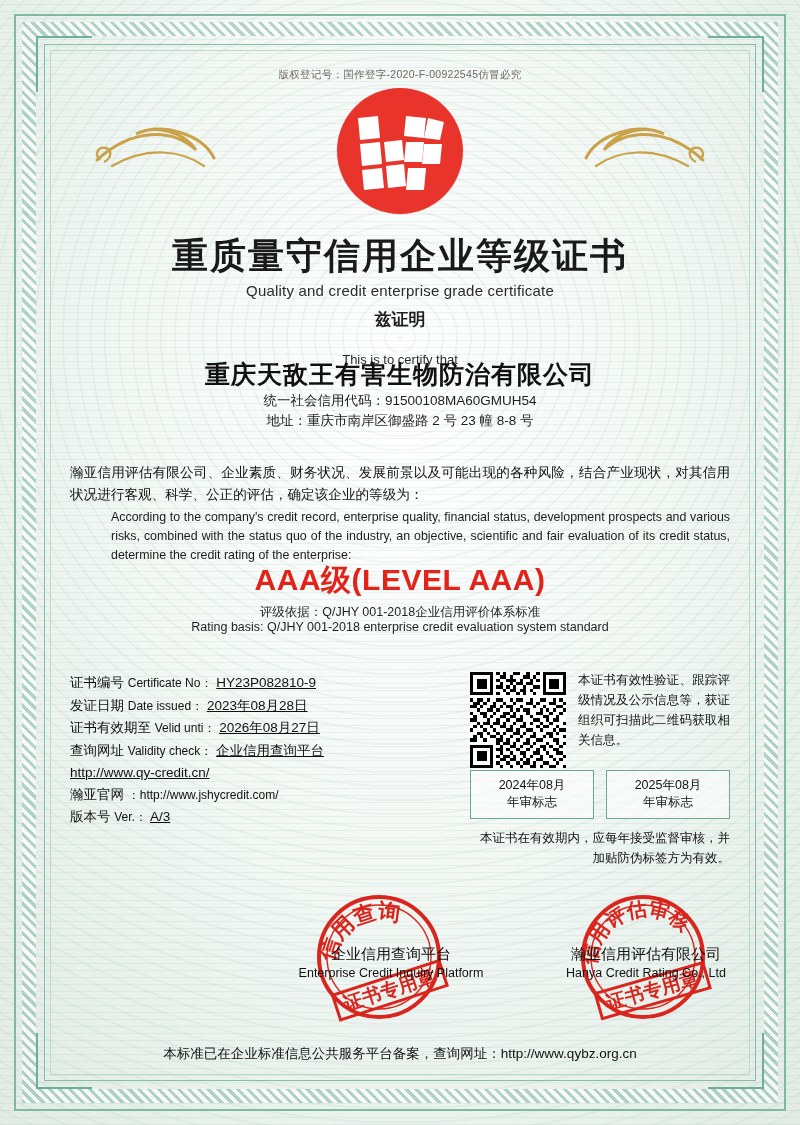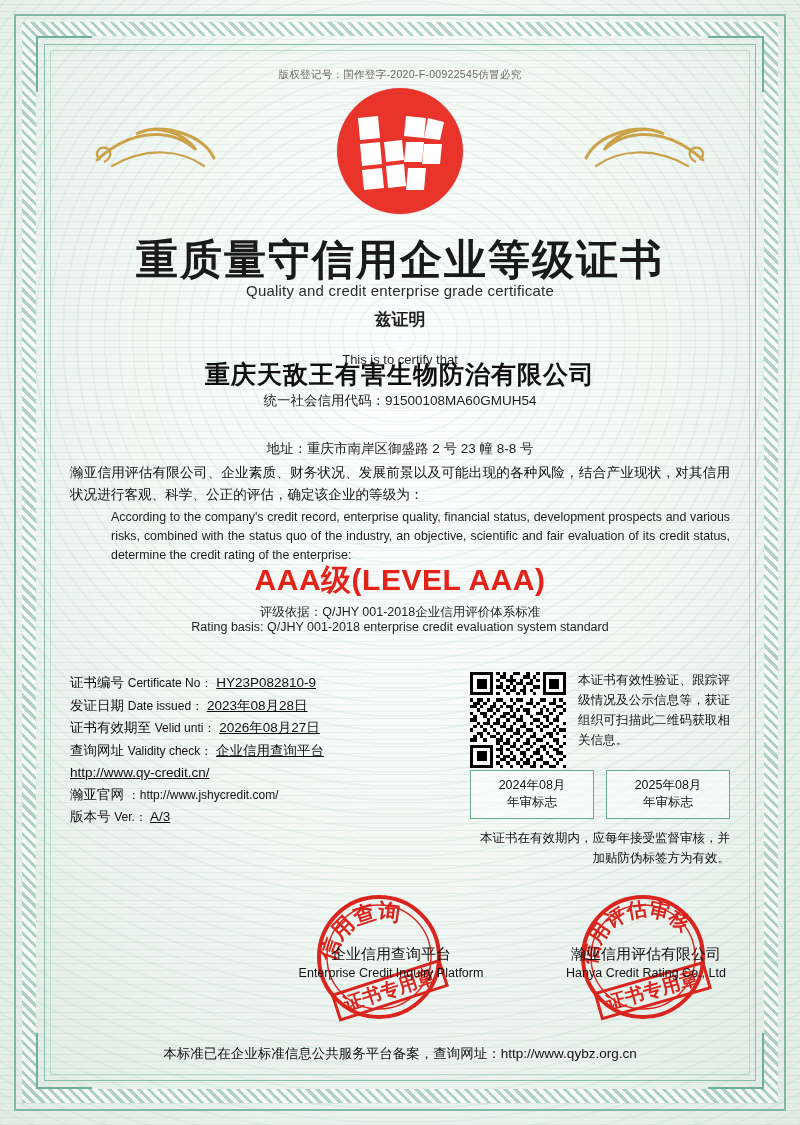--- a/index.html
+++ b/index.html
@@ -85,21 +85,21 @@
   .flourish{
     position:absolute;top:32px;
     width:230px;height:70px;
   }
   .flourish.left{left:92px;}
   .flourish.right{right:92px;transform:scaleX(-1);}
 
   .title-cn{
     position:absolute;top:232px;left:0;width:100%;
     text-align:center;
-    font-size:42px;font-weight:bold;color:#1a1a1a;
+    font-size:36px;font-weight:bold;color:#1a1a1a;
     letter-spacing:2px;
     font-family:"Liberation Sans", sans-serif;
   }
   .title-en{
     position:absolute;top:282px;left:0;width:100%;
     text-align:center;font-size:15px;color:#2b2b2b;letter-spacing:.2px;
   }
   .certify-cn{
     position:absolute;top:308px;left:0;width:100%;
     text-align:center;font-size:17px;color:#1f1f1f;font-weight:bold;
@@ -112,21 +112,21 @@
     position:absolute;top:358px;left:0;width:100%;
     text-align:center;font-size:25px;font-weight:bold;color:#111;
     letter-spacing:1px;
   }
   .code{
     position:absolute;top:392px;left:0;width:100%;
     text-align:center;font-size:13.5px;color:#1f1f1f;
   }
   .addr{
     position:absolute;top:412px;left:0;width:100%;
-    text-align:center;font-size:13.5px;color:#1f1f1f;margin-top:28px;
+    text-align:center;font-size:13.5px;color:#1f1f1f;
   }
 
   .para{
     position:absolute;left:70px;right:70px;top:462px;
     font-size:13.6px;line-height:22px;color:#111;text-align:justify;
   }
   .para .en{
     font-size:12.4px;line-height:19px;color:#1c1c1c;display:block;margin-top:2px;margin-left:41px;
   }
 

